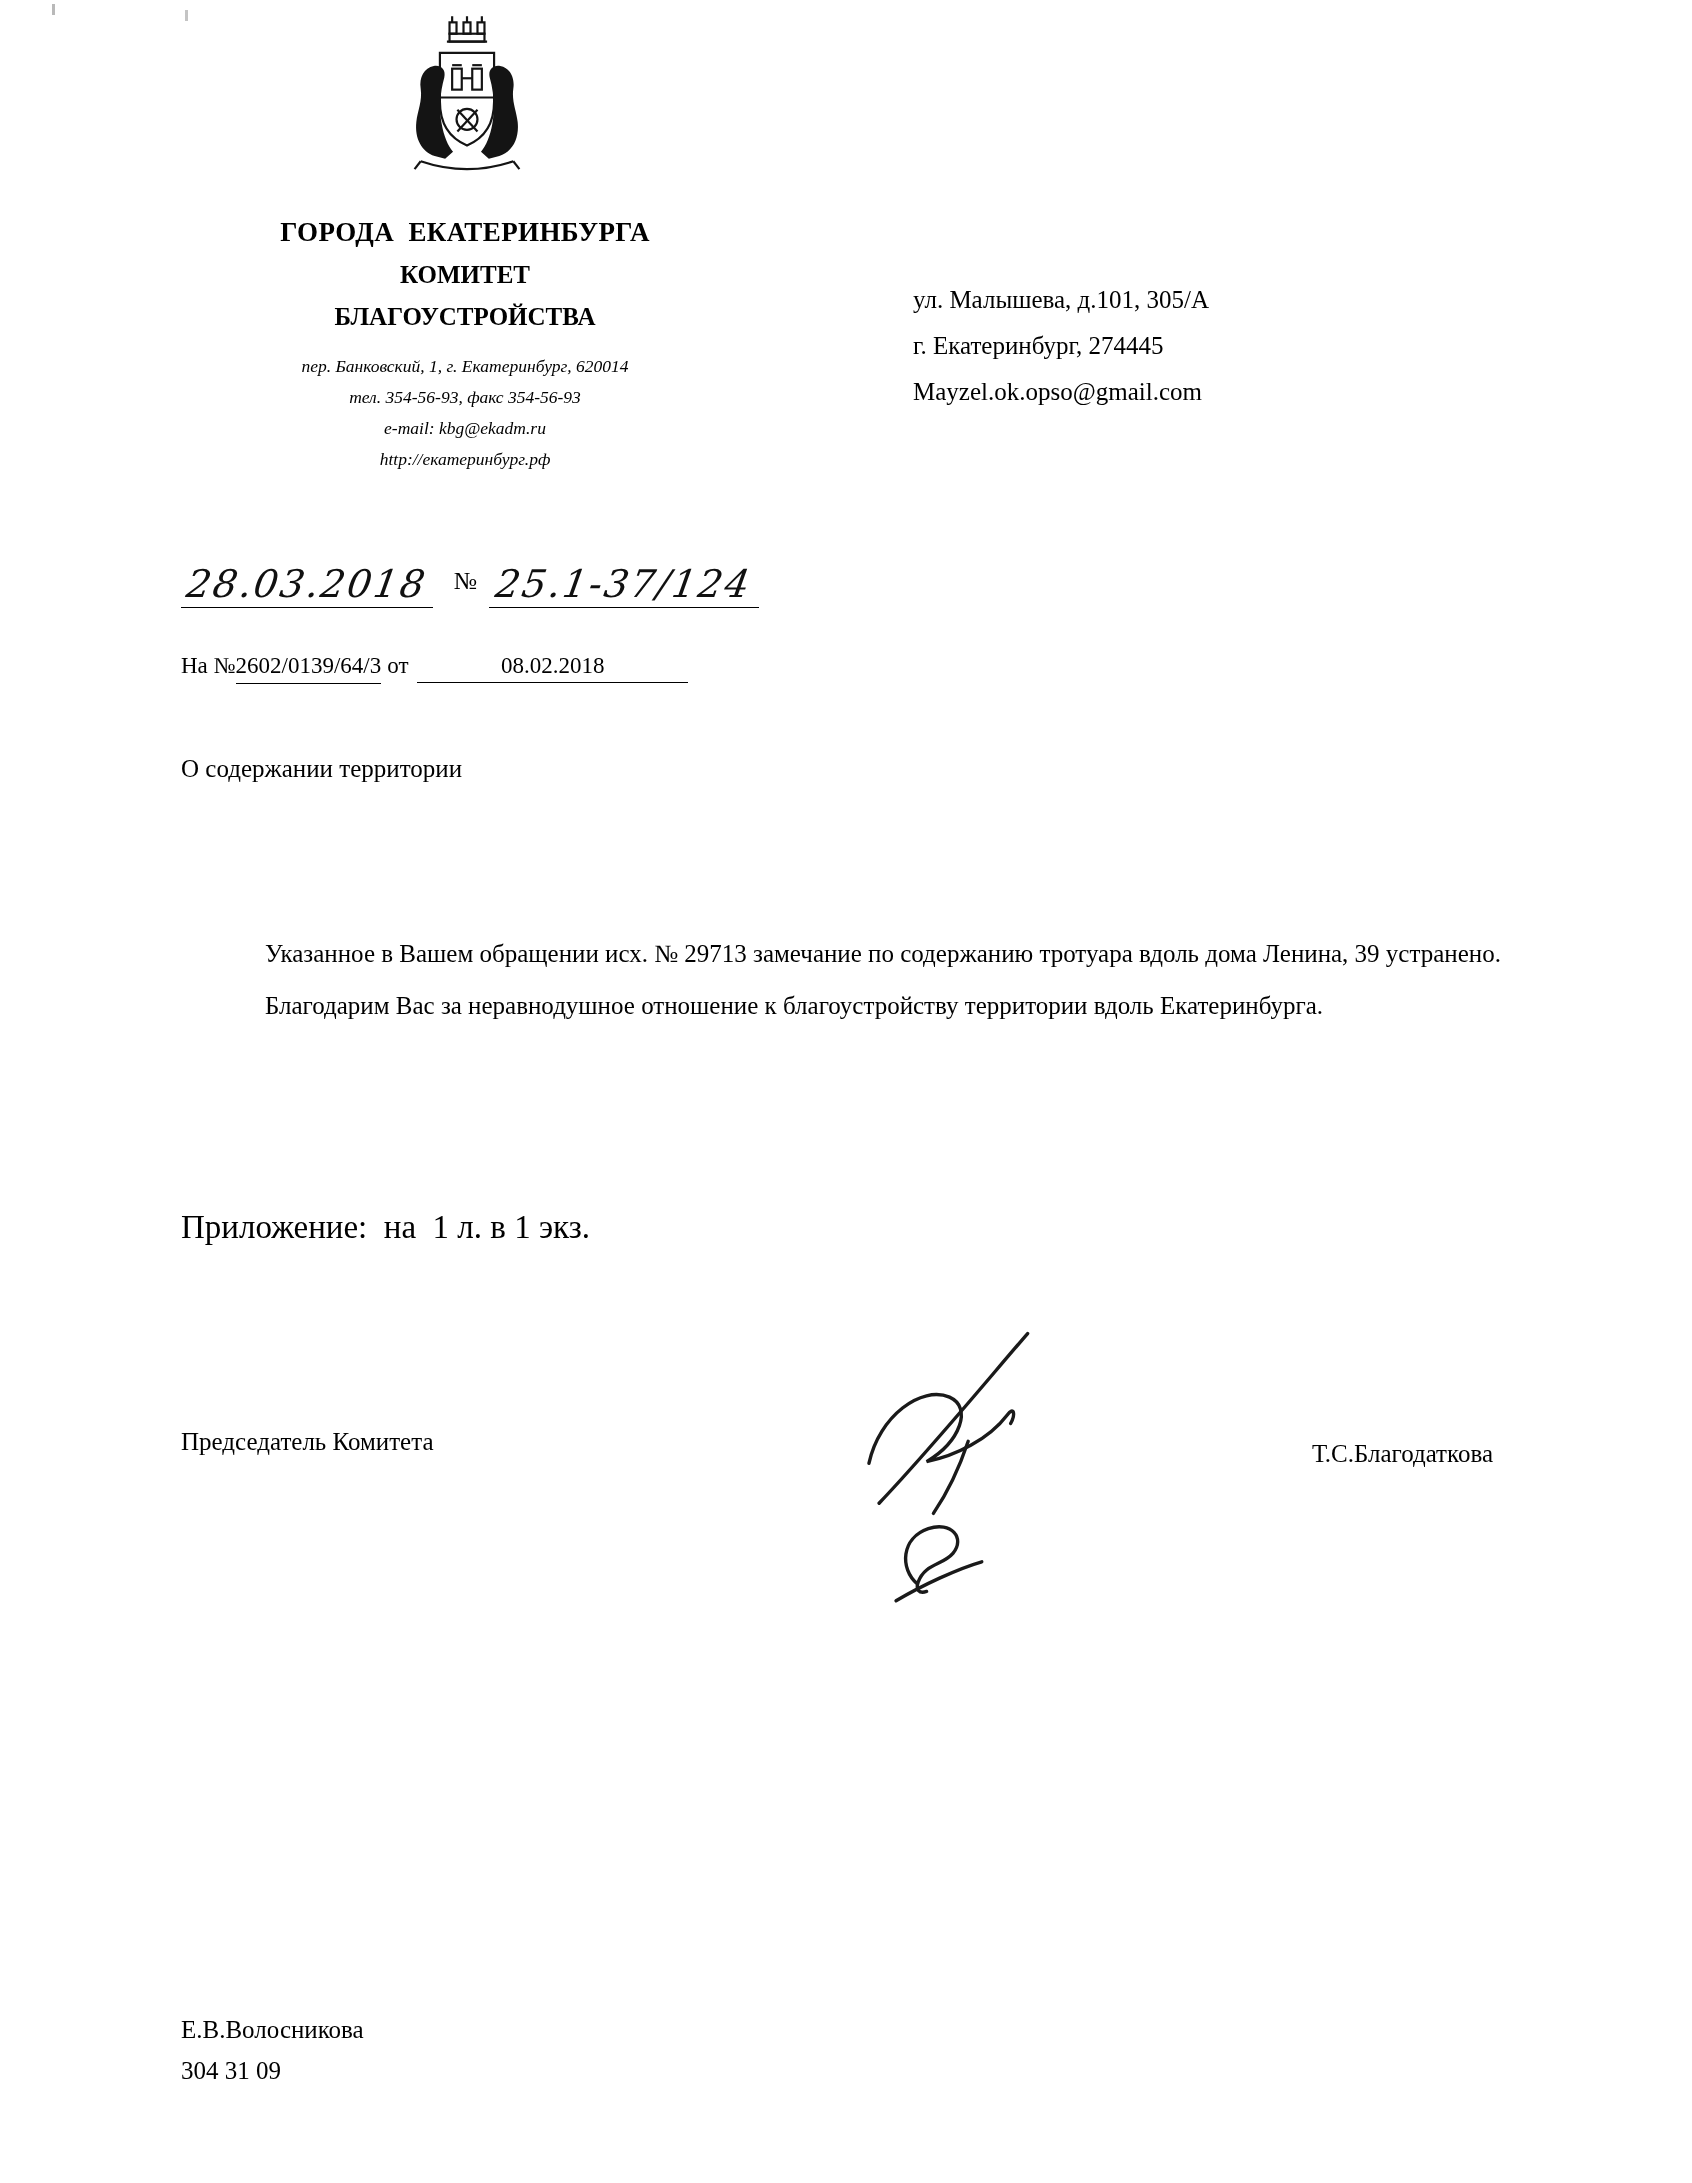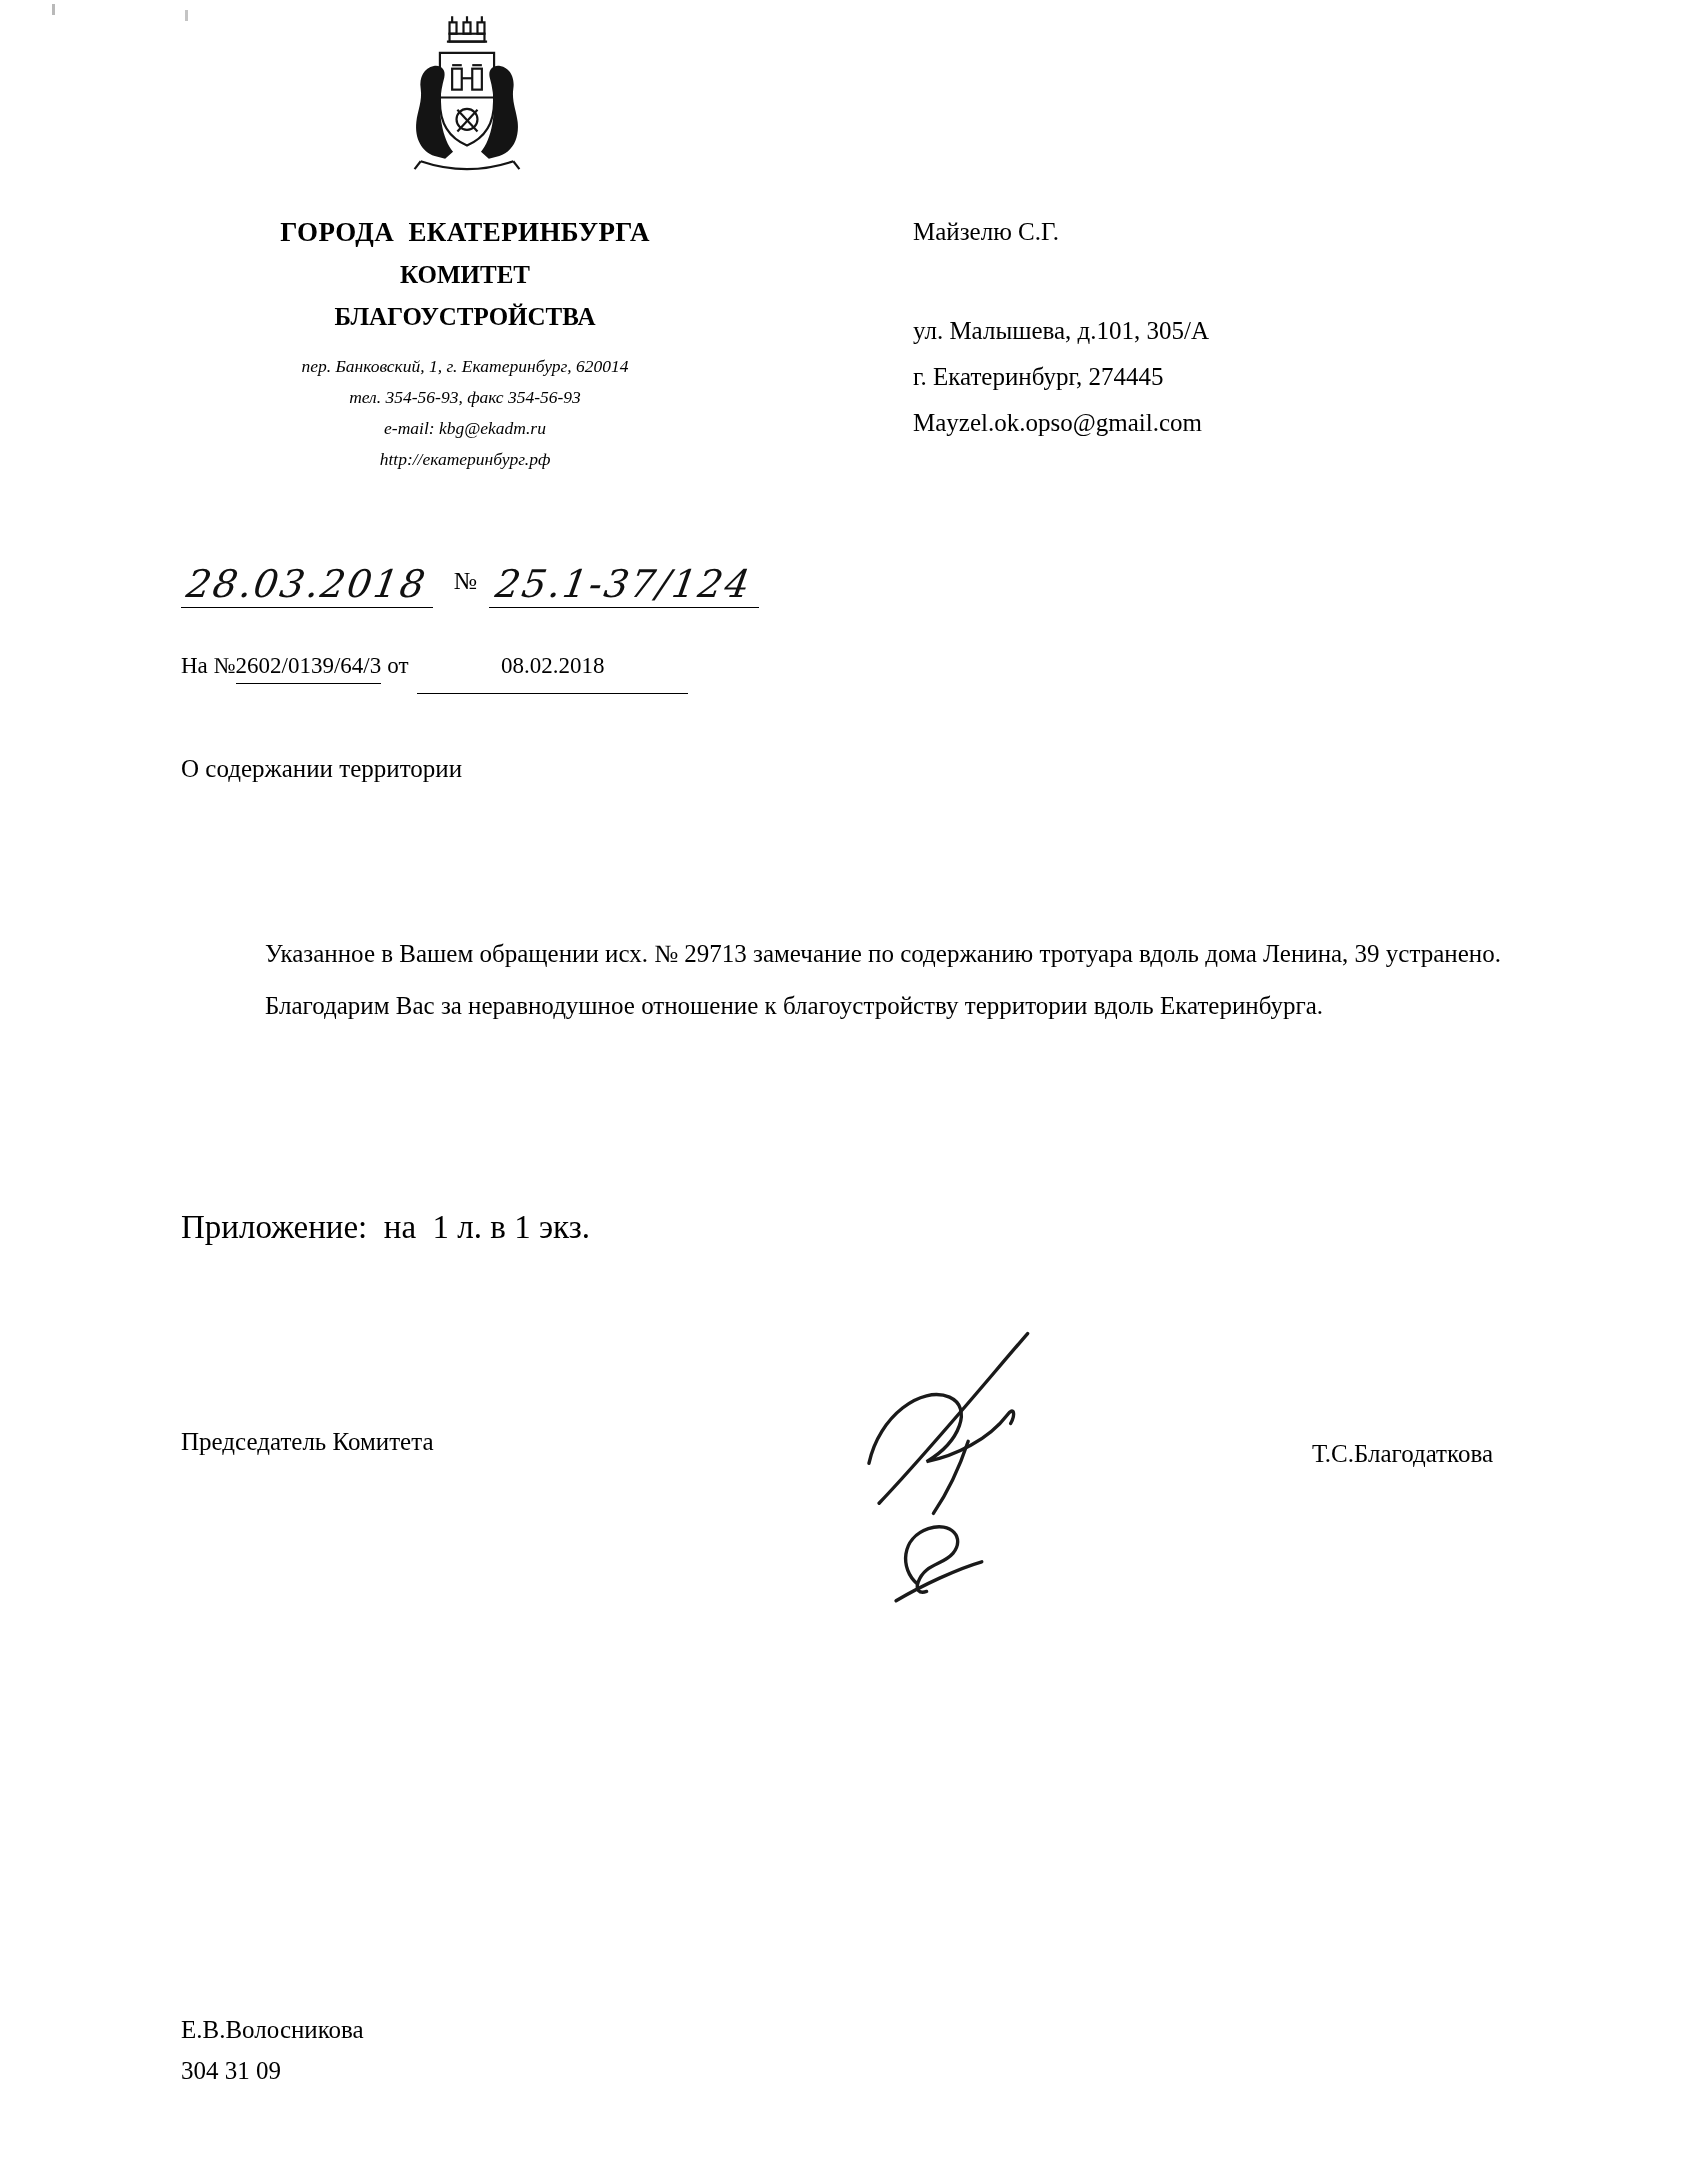--- a/index.html
+++ b/index.html
@@ -43,21 +43,21 @@
     transform: skewX(-9deg);
     color: #101010;
   }
   .slot-date { min-width: 231px; }
   .slot-num  { min-width: 258px; }
   .no-sign { font-size: 24.5px; margin: 0 11.4px 0 21px; vertical-align: 7.9px; }
 
   .ref-row2 { position: absolute; left: 181px; top: 653px; font-size: 23px; white-space: nowrap; }
   .uline { display: inline-block; border-bottom: 1.3px solid #000; padding-bottom: 4.4px; }
   .ot-word { margin: 0 8.7px 0 6.1px; }
-  .date-slot { display: inline-block; min-width: 271px; text-align: center; border-bottom: 1.3px solid #000; padding-bottom: 14px; }
+  .date-slot { display: inline-block; min-width: 271px; text-align: center; border-bottom: 1.3px solid #000; padding-bottom: 3px; }
 
   
   .subject { position: absolute; left: 181px; top: 755px; font-size: 25px; }
 
   
   .body-text { position: absolute; left: 181px; top: 922px; width: 1427px; font-size: 25px; line-height: 40px; text-align: justify; }
   .body-text p { margin: 12px; text-indent: 72px; }
 
   
   .attachment { position: absolute; left: 181px; top: 1209px; font-size: 33px; white-space: pre; text-align: right; }
@@ -118,21 +118,20 @@
     <div class="committee-line">БЛАГОУСТРОЙСТВА</div>
     <div class="contacts">
       <div class="contact-line">пер. Банковский, 1, г. Екатеринбург, 620014</div>
       <div class="contact-line">тел. 354-56-93, факс 354-56-93</div>
       <div class="contact-line">e-mail: kbg@ekadm.ru</div>
       <div class="contact-line">http://екатеринбург.рф</div>
     </div>
   </div>
 
   <div class="recipient">
-    <div class="recipient-name">Майзелю С.Г.</div>
     <div class="recipient-address">
       <div>ул. Малышева, д.101, 305/А</div>
       <div>г. Екатеринбург, 274445</div>
       <div>Mayzel.ok.opso@gmail.com</div>
     </div>
   </div>
 
   <div class="ref-row1">
     <span class="hw-slot slot-date"><span class="hw">28.03.2018</span></span><span class="no-sign">№</span><span class="hw-slot slot-num"><span class="hw">25.1-37/124</span></span>
   </div>

